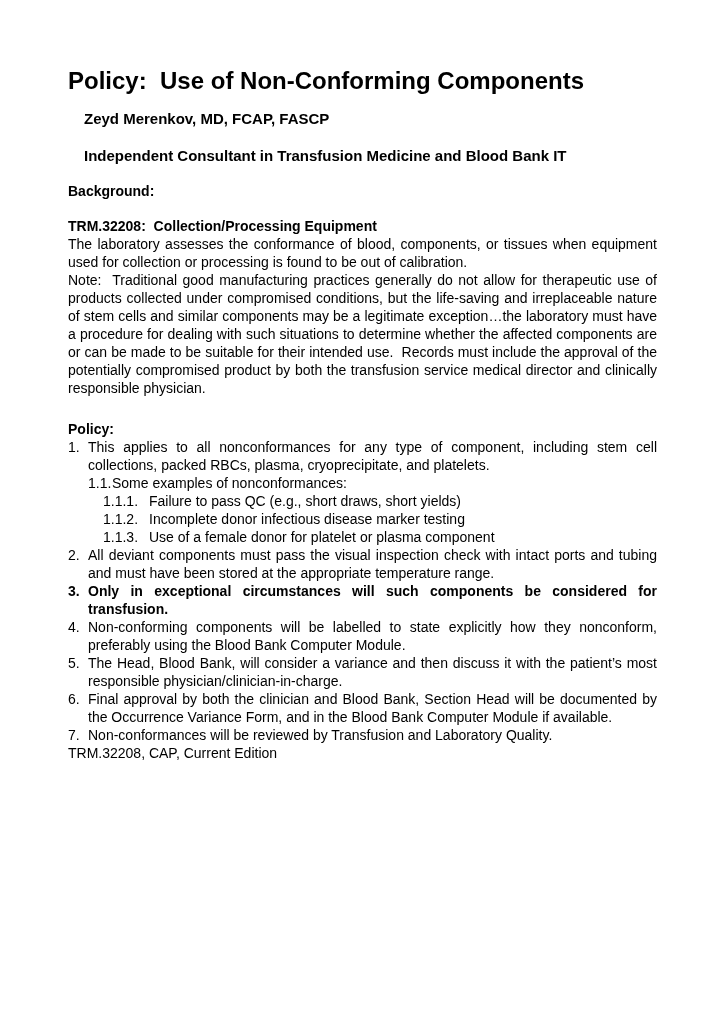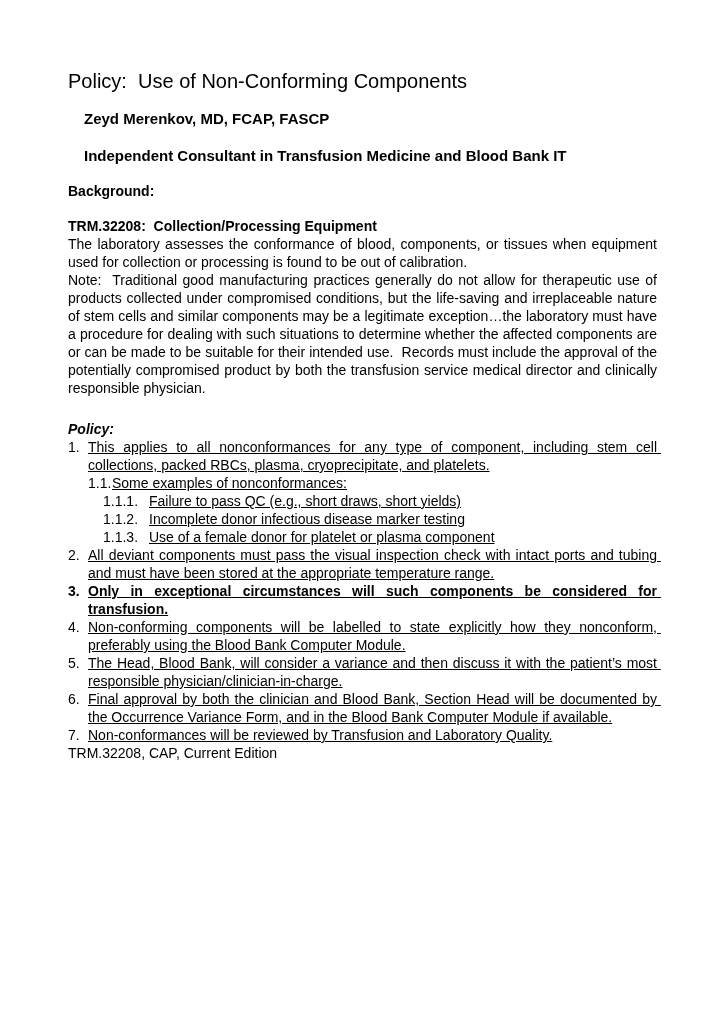--- a/index.html
+++ b/index.html
@@ -12,43 +12,43 @@
     width: 724px;
     height: 1024px;
     background: #ffffff;
     color: #000000;
     font-family: "Liberation Sans", sans-serif;
     box-sizing: border-box;
     padding: 70px 67px 0 68px;
     overflow: hidden;
   }
   .title {
-    font-size: 20px;
-    font-weight: normal;
+    font-size: 24px;
+    font-weight: bold;
     line-height: 22px;
     margin: 0 0 16px 0;
     white-space: pre-wrap;
   }
   .author {
     font-size: 15px;
     font-weight: bold;
     line-height: 21px;
     margin: 16px;
     white-space: pre-wrap;
   }
   .heading {
     font-size: 14px;
     font-weight: bold;
     line-height: 18px;
     margin: 0;
     white-space: pre-wrap;
   }
   .mt-background { margin-top: 13px; }
   .mt-section   { margin-top: 17px; }
-  .mt-policy    { margin-top: 23px; font-style: italic; }
+  .mt-policy    { margin-top: 23px; }
   .mt-reference { margin-top: 53px; }
   .body {
     font-size: 14px;
     line-height: 18px;
     margin: 0;
     white-space: pre-wrap;
   }
   .just { text-align: justify; }
   .list {
     font-size: 14px;
@@ -61,21 +61,20 @@
   }
   .l1 .num { width: 20px; }
   .l2 { margin-left: 20px; }
   .l2 .num { width: 24px; }
   .l3 { margin-left: 35px; }
   .l3 .num { width: 46px; }
   .li .txt {
     flex: 1 1 auto;
     text-align: justify;
     white-space: pre-wrap;
-    text-decoration: underline;
   }
   .li.bold { font-weight: bold; }
 </style>
 </head>
 <body>
 
 <div class="page">
 
   <h1 class="title">Policy:  Use of Non-Conforming Components</h1>
   <p class="author">Zeyd Merenkov, MD, FCAP, FASCP</p>

